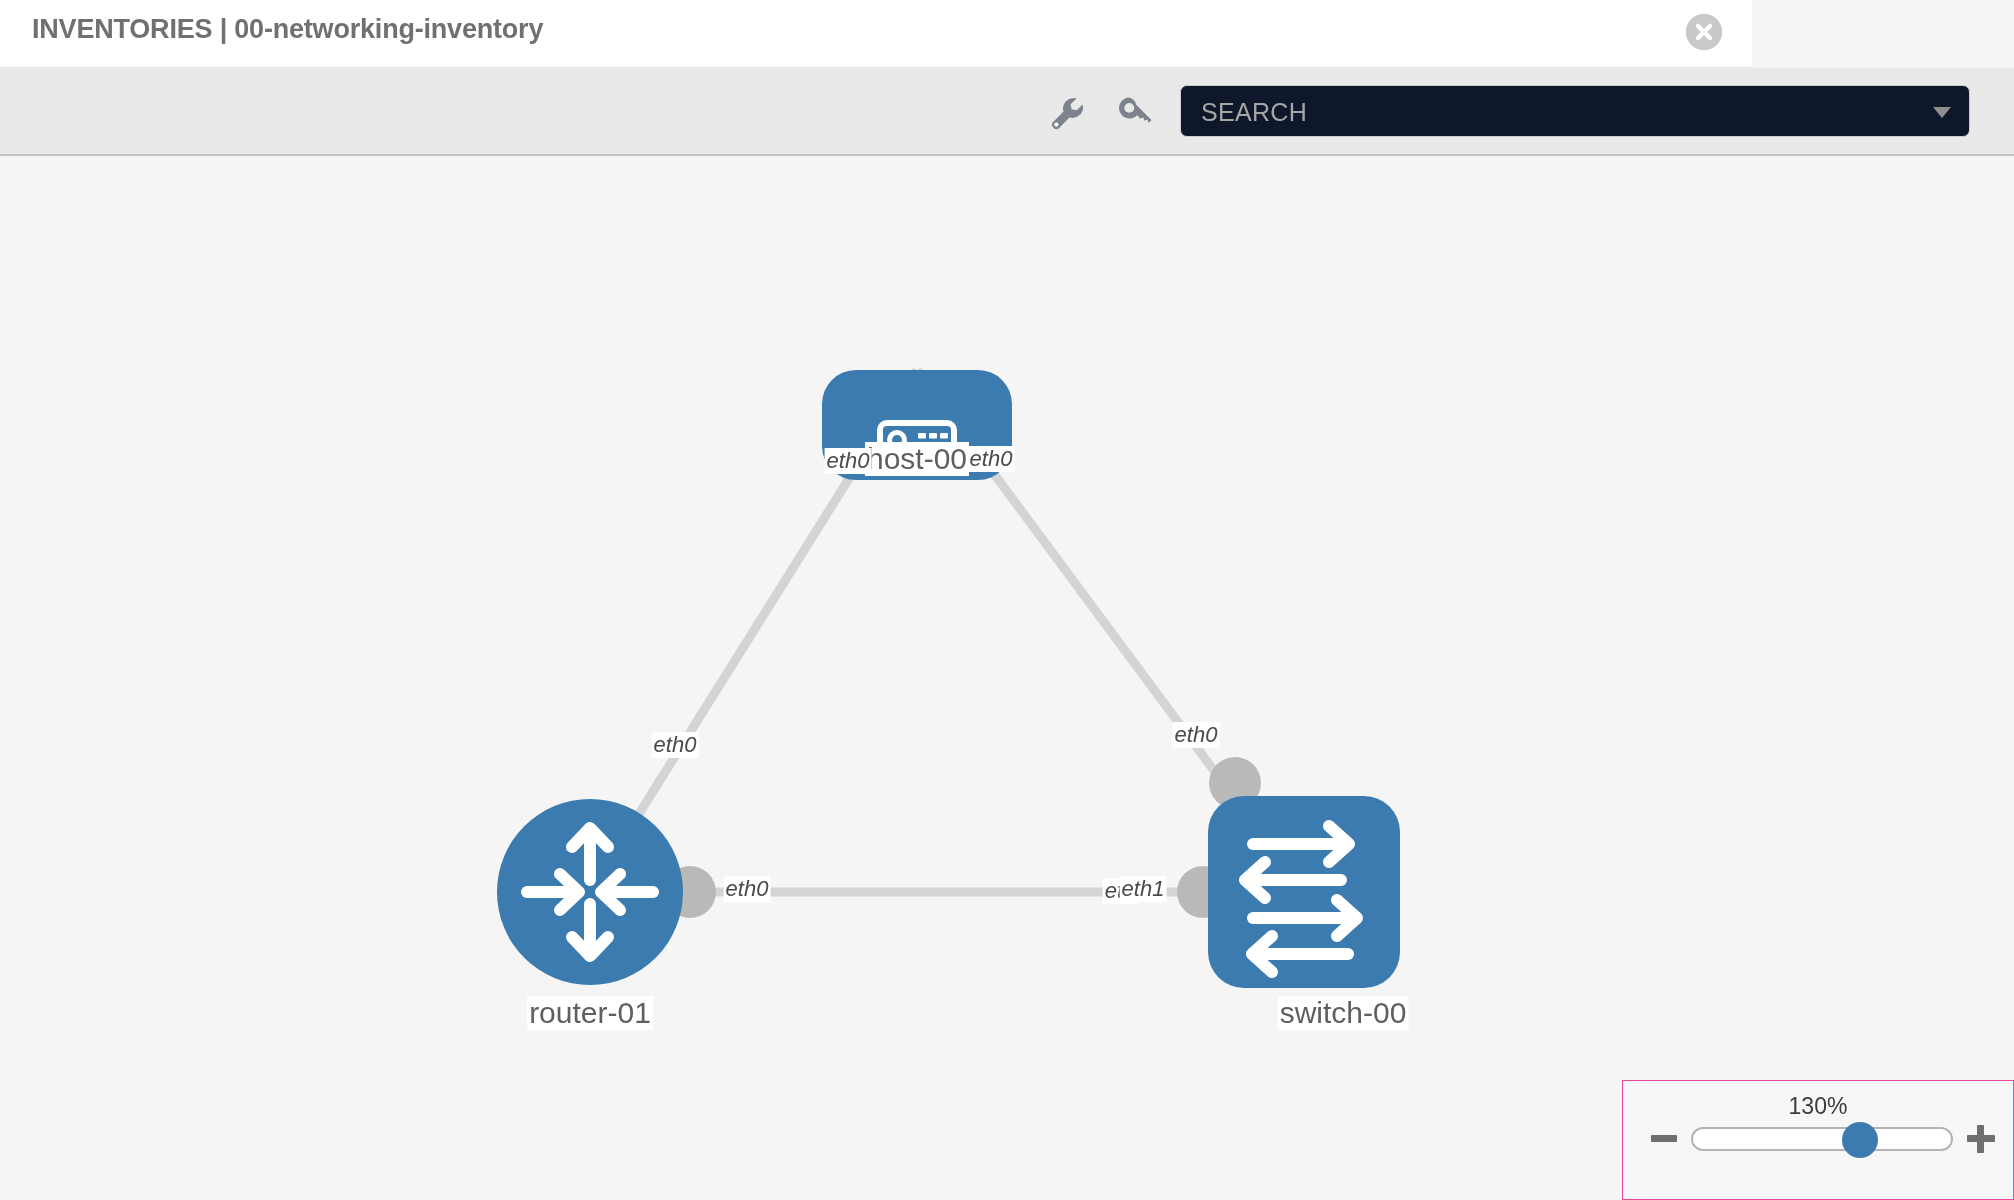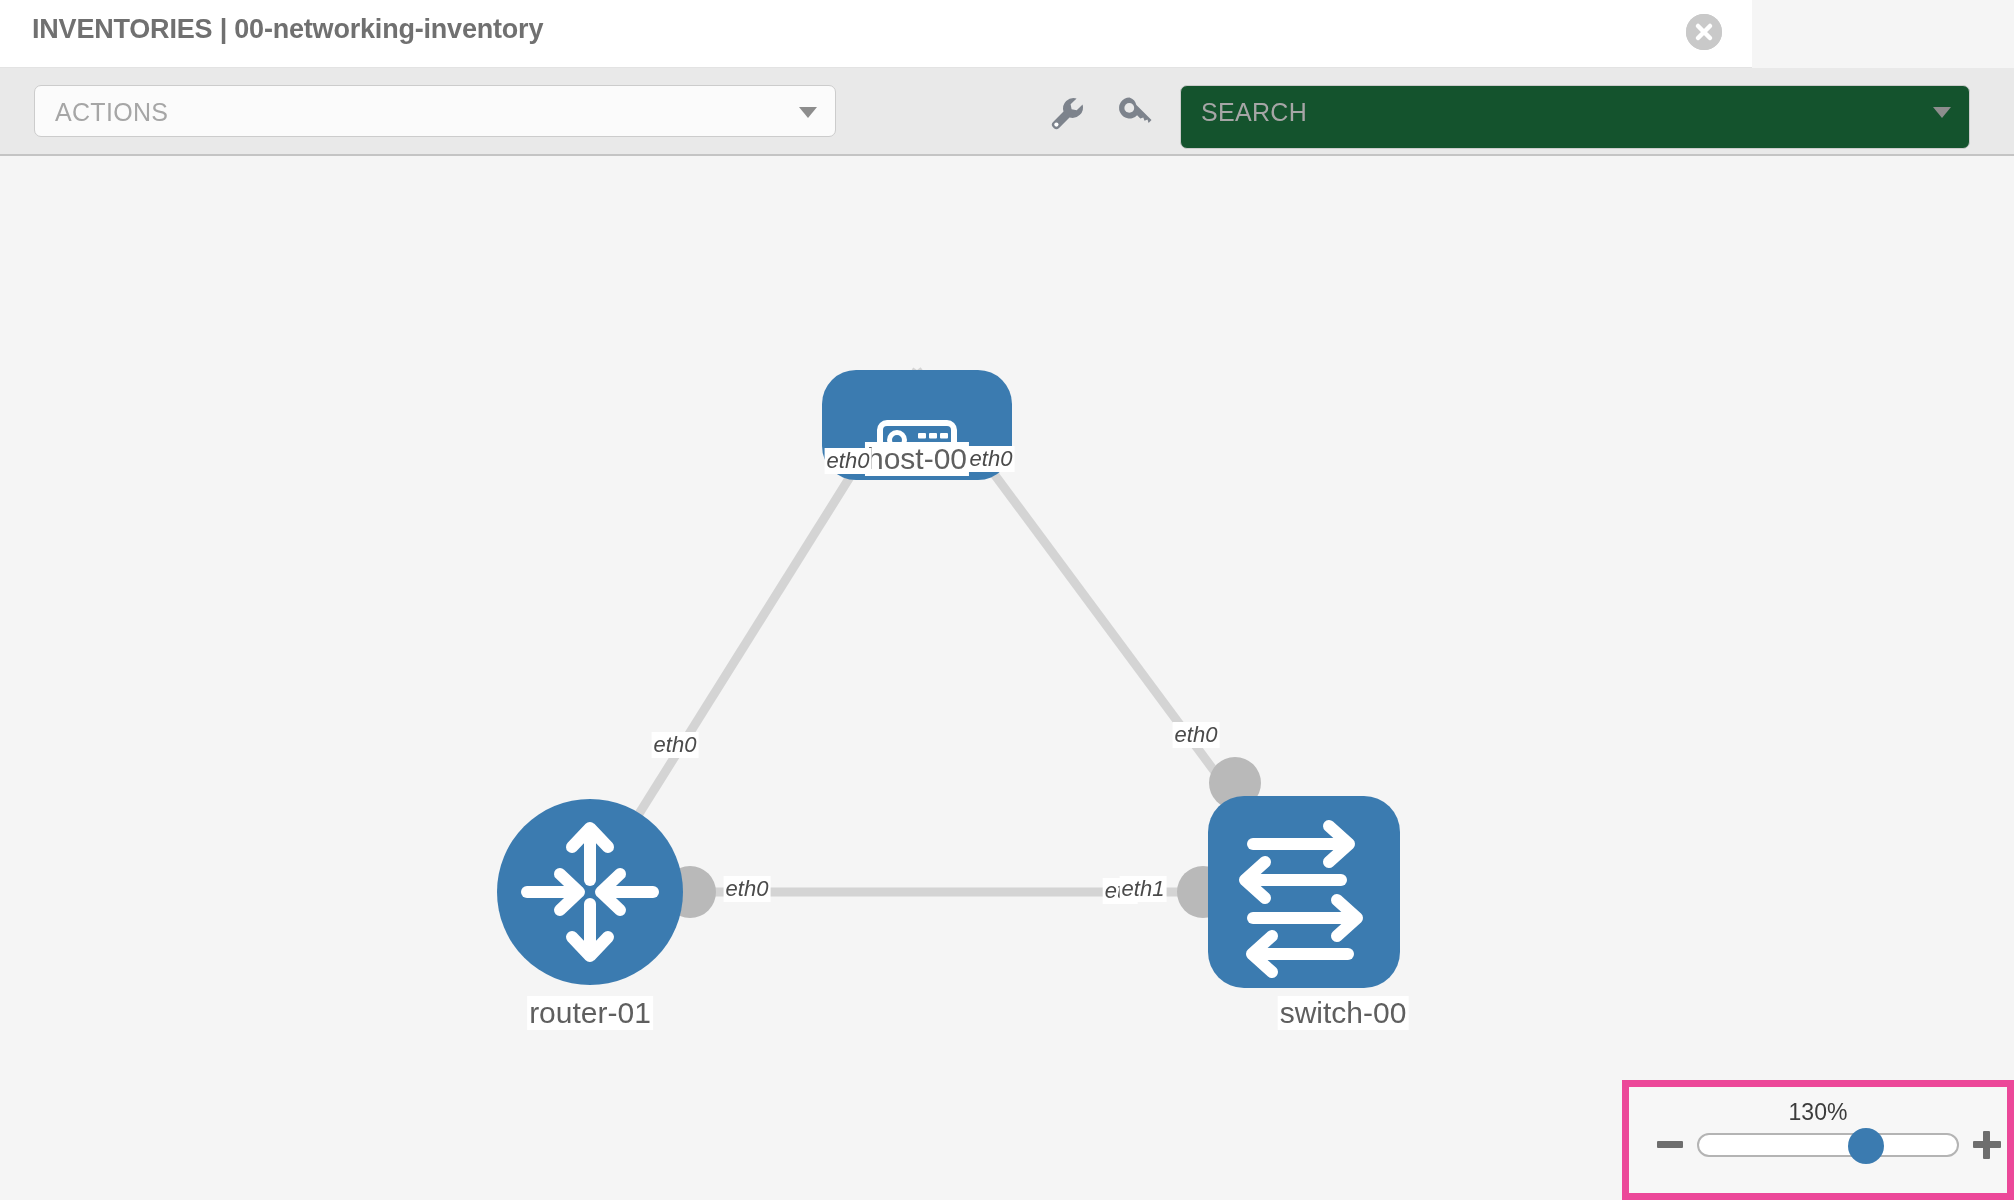--- a/index.html
+++ b/index.html
@@ -98,22 +98,22 @@
     cursor: pointer;
   }
   .tool-icon.wrench { left: 1045px; }
   .tool-icon.key    { left: 1113px; }
 
   .search-select {
     position: absolute;
     left: 1180px;
     top: 17px;
     width: 790px;
-    height: 64px;
-    background: #14532d;
+    height: 52px;
+    background: #0f172a;
     border: 1px solid #cccccc;
     border-radius: 7px;
     box-sizing: border-box;
     cursor: text;
   }
   .search-select .sel-label {
     position: absolute;
     left: 20px;
     top: 12px;
     font-size: 25px;
@@ -162,21 +162,21 @@
   }
 
   
   .zoom-panel {
     position: absolute;
     left: 1622px;
     top: 1080px;
     width: 392px;
     height: 120px;
     background: #f7f7f7;
-    border: 7px solid #ec4899;
+    border: 1px solid #ec4899;
     box-sizing: border-box;
   }
   .zoom-value {
     position: absolute;
     top: 12px;
     left: 0;
     width: 100%;
     text-align: center;
     font-size: 23px;
     color: #3c3c3c;
@@ -240,24 +240,20 @@
     <div class="close-btn">
       <svg width="36" height="36" viewBox="0 0 36 36" aria-hidden="true">
         <circle cx="18" cy="18" r="18" fill="#c9c9c9"></circle>
         <path d="M12 12 L24 24 M24 12 L12 24" stroke="#ffffff" stroke-width="4.5" stroke-linecap="round"></path>
       </svg>
     </div>
   </div>
 
   <div class="toolbar">
 
-    <div class="actions-select">
-      <span class="sel-label">ACTIONS</span>
-      <span class="caret"></span>
-    </div>
 
     <div class="tool-icon wrench">
       <svg width="42" height="42" viewBox="0 0 42 42" aria-hidden="true">
         <g fill="#7d838c">
           <path d="M31.6 6.4 a10.6 10.6 0 0 0 -13.1 13.1 L8.1 29.9 a3.8 3.8 0 0 0 0 5.4 l0.6 0.6 a3.8 3.8 0 0 0 5.4 0 L24.5 25.5 a10.6 10.6 0 0 0 13.1 -13.1 l-5.9 5.9 -5.1 -1.0 -1.0 -5.1 z"></path>
           <circle cx="11.4" cy="32.6" r="2.1" fill="#ffffff"></circle>
         </g>
       </svg>
     </div>
 

